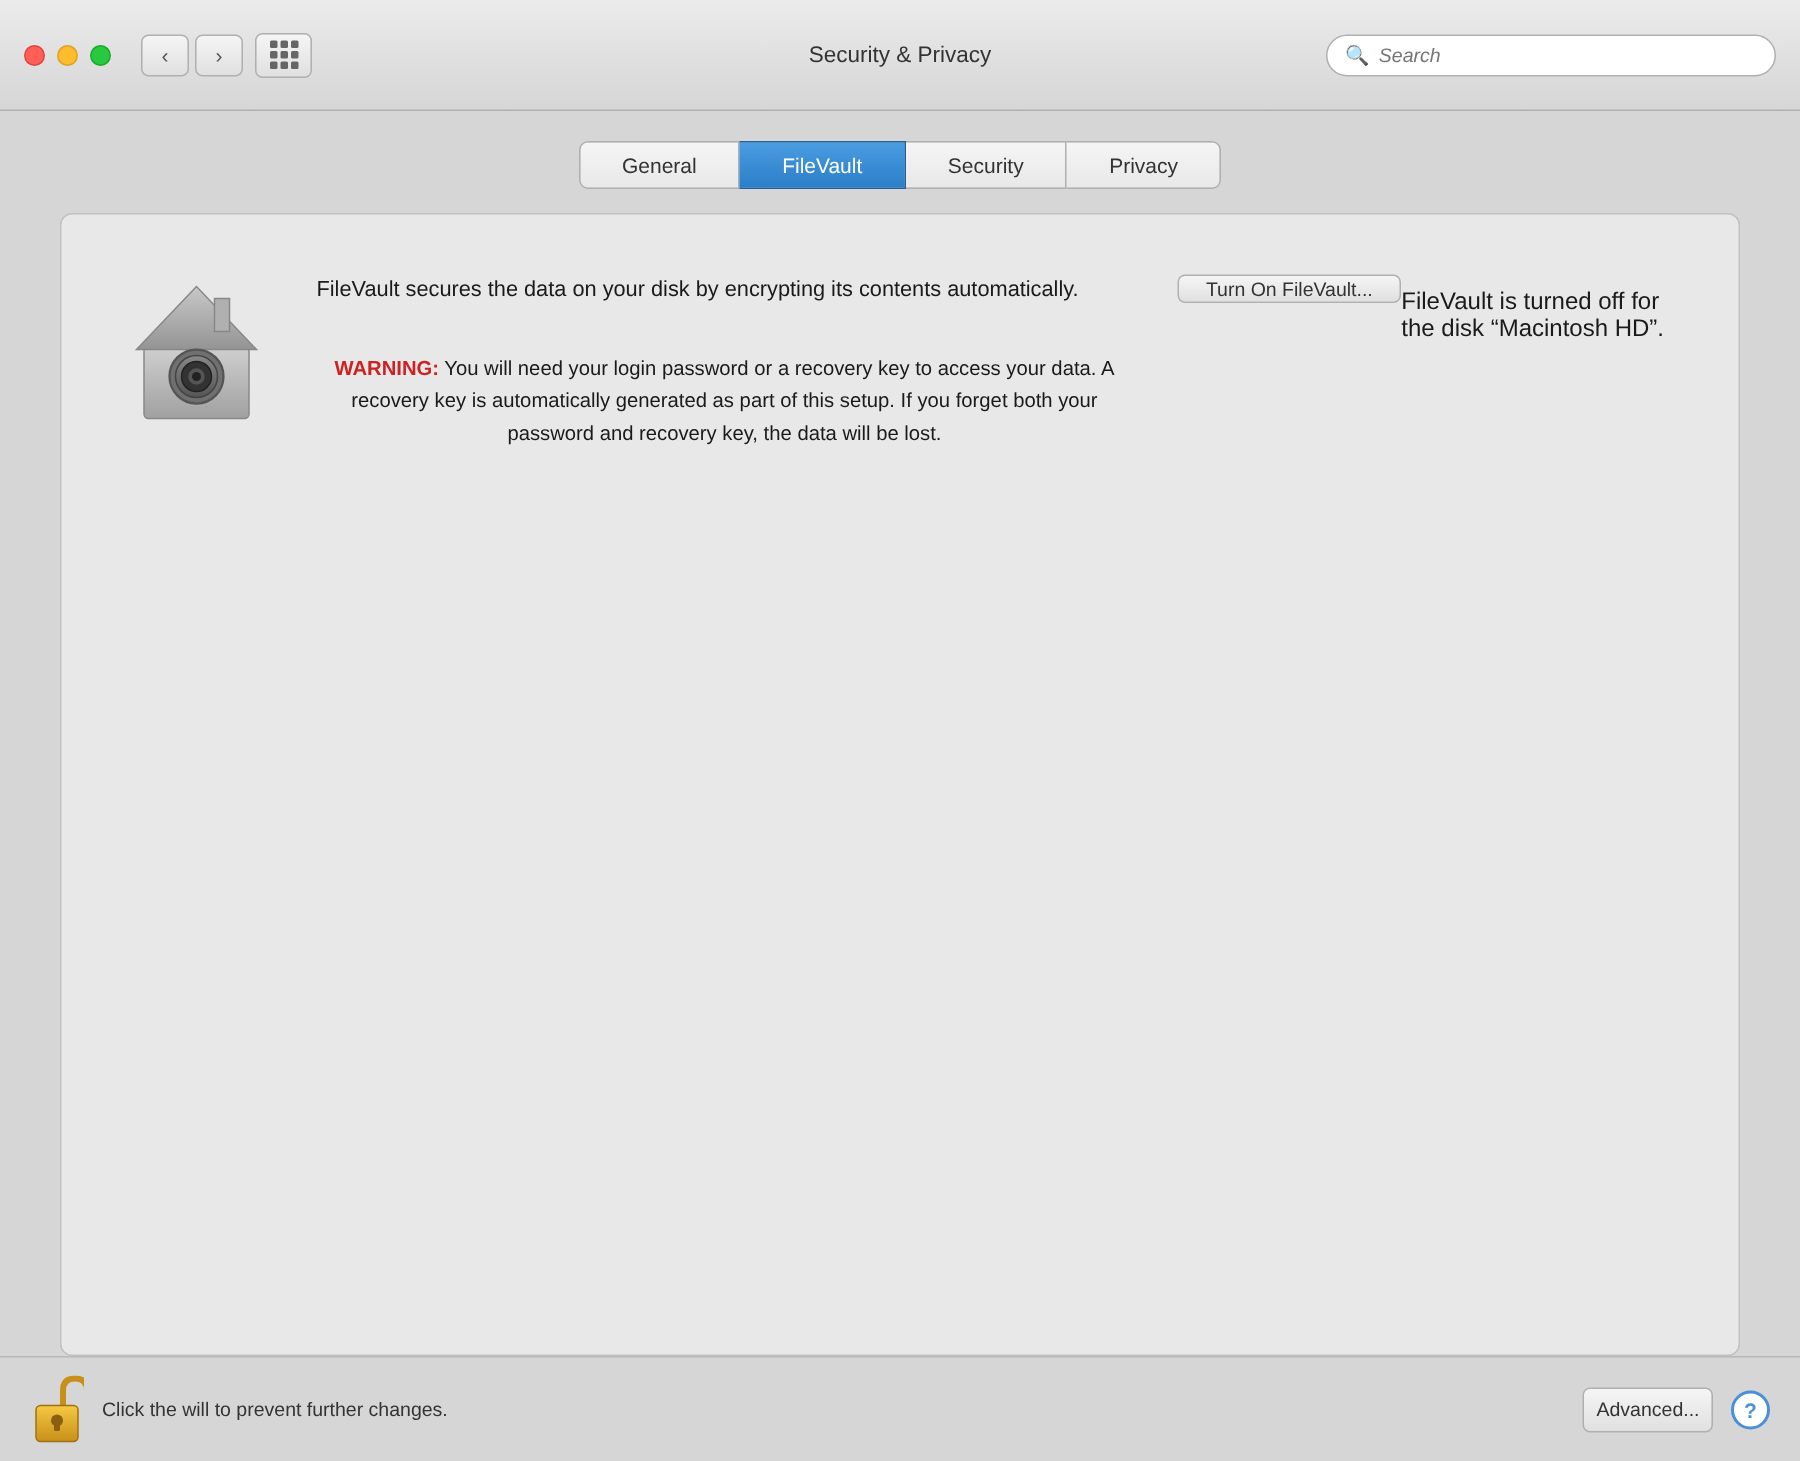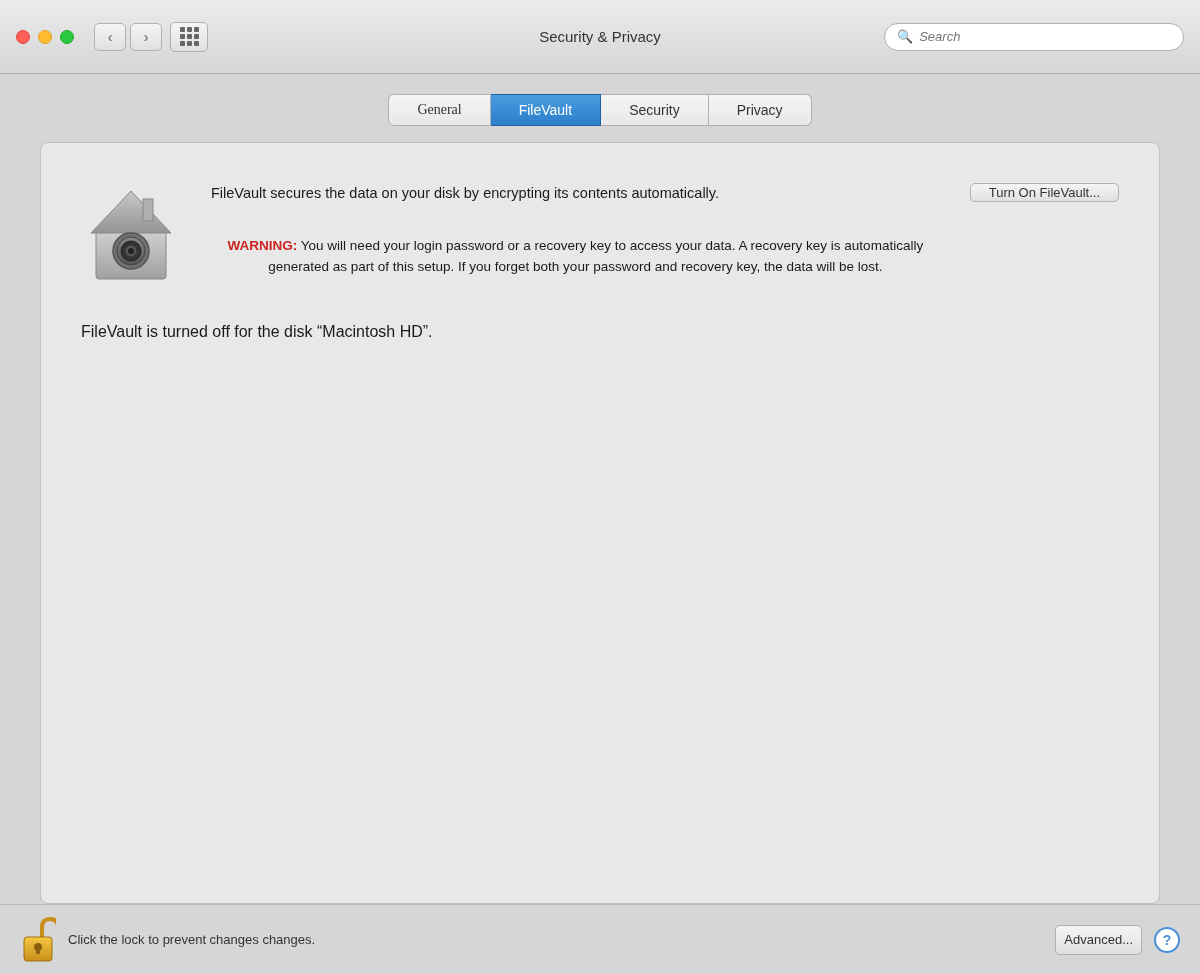--- a/index.html
+++ b/index.html
@@ -146,21 +146,20 @@
       font-size: 14px;
       color: #333;
       cursor: pointer;
       border: 1px solid #b0b0b0;
       background: linear-gradient(to bottom, #f5f5f5, #e8e8e8);
       position: relative;
     }
 
     .tab:first-child {
       border-radius: 6px 0 0 6px;
-      font-family: Liberation Serif, serif;
     }
 
     .tab:last-child {
       border-radius: 0 6px 6px 0;
     }
 
     .tab:not(:first-child) {
       border-left: none;
     }
 
@@ -176,21 +175,20 @@
       background: #e8e8e8;
       border: 1px solid #c0c0c0;
       border-radius: 8px;
       flex: 1;
       padding: 40px 40px;
       margin-bottom: 0;
     }
 
     .panel-inner {
       display: flex;
-      flex-direction: column;
       height: 100%;
     }
 
     .top-section {
       display: flex;
       align-items: flex-start;
       gap: 30px;
       margin-bottom: 30px;
     }
 
@@ -409,20 +407,20 @@
         </linearGradient>
       </defs>
 
       <path d="M22,20 L22,10 Q22,2 30,2 Q38,2 38,10 L38,18" fill="none" stroke="#c8901a" stroke-width="4" stroke-linecap="round"></path>
 
       <rect x="4" y="20" width="28" height="24" rx="3" fill="url(#lockBodyGrad)" stroke="#a07010" stroke-width="1"></rect>
 
       <circle cx="18" cy="30" r="4" fill="#8a6010"></circle>
       <rect x="16" y="30" width="4" height="7" rx="1" fill="#8a6010"></rect>
     </svg>
-    <span class="lock-label">Click the lock to prevent changes changes.</span>
+    <span class="lock-label">Click the will to prevent further changes.</span>
   </div>
 
   <div class="bottom-right">
     <button class="advanced-btn">Advanced...</button>
     <button class="help-btn">?</button>
   </div>
 </div>
 
 </body></html>

